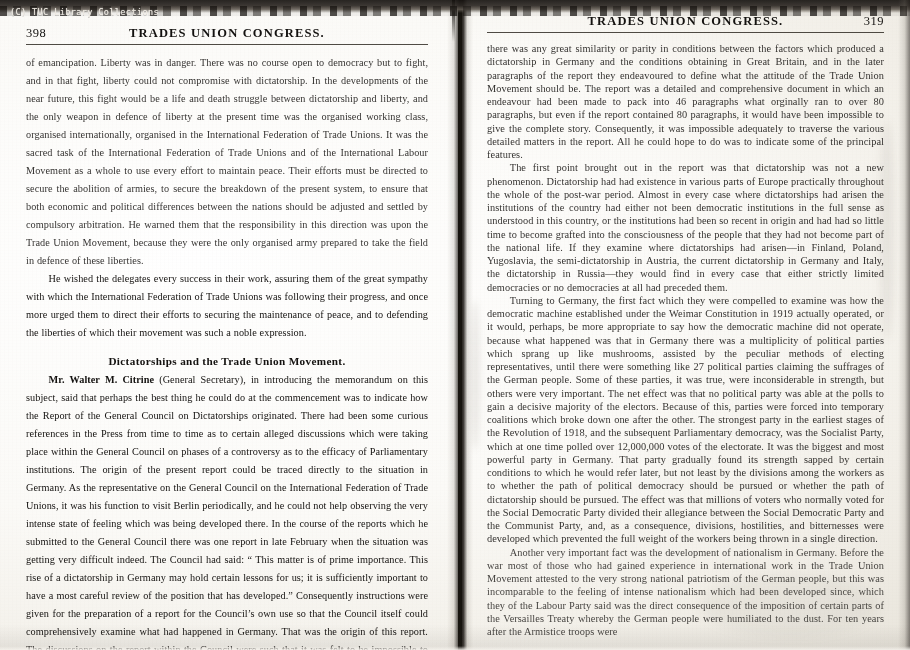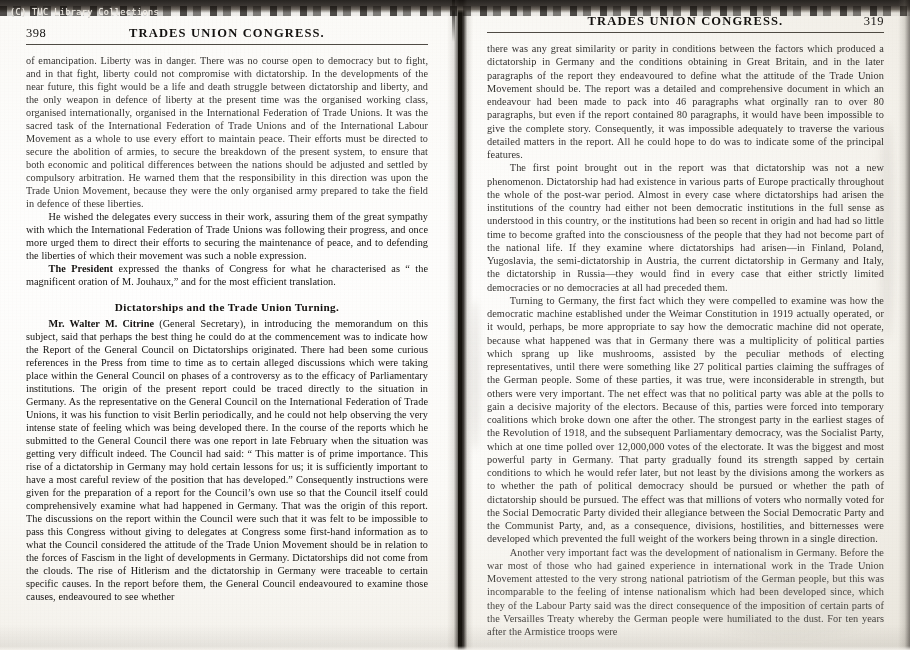--- a/index.html
+++ b/index.html
@@ -150,21 +150,21 @@
     margin: 2px 0 9px 0;
     opacity: .85;
   }
   .page-right .head-rule { margin-top: 3px; }
 
   
   .col { }
   p.body {
     margin: 0 0 0 0;
     font-size: 10.25px;
-    line-height: 13.0px;
+    line-height: 18px;
     text-align: justify;
     text-indent: 2.2em;
     letter-spacing: .05px;
     word-spacing: .2px;
     hyphens: none;
   }
   p.body.cont { text-indent: 0; }
   p.body + p.body { }
   .page-right p.body { font-size: 10.35px; line-height: 13.25px; }
 
@@ -214,23 +214,22 @@
       <span class="folio" style="visibility:hidden">000</span>
     </div>
     <div class="head-rule"></div>
 
     <div class="col">
 
       <p class="body cont ink-fade-a">of emancipation. Liberty was in danger. There was no course open to democracy but to fight, and in that fight, liberty could not compromise with dictatorship. In the developments of the near future, this fight would be a life and death struggle between dictatorship and liberty, and the only weapon in defence of liberty at the present time was the organised working class, organised internationally, organised in the International Federation of Trade Unions. It was the sacred task of the International Federation of Trade Unions and of the International Labour Movement as a whole to use every effort to maintain peace. Their efforts must be directed to secure the abolition of armies, to secure the breakdown of the present system, to ensure that both economic and political differences between the nations should be adjusted and settled by compulsory arbitration. He warned them that the responsibility in this direction was upon the Trade Union Movement, because they were the only organised army prepared to take the field in defence of these liberties.</p>
 
       <p class="body">He wished the delegates every success in their work, assuring them of the great sympathy with which the International Federation of Trade Unions was following their progress, and once more urged them to direct their efforts to securing the maintenance of peace, and to defending the liberties of which their movement was such a noble expression.</p>
 
-      <p class="body"><span class="bold">The President</span><span> expressed the thanks of Congress for what he characterised as “ the magnificent oration of M. Jouhaux,” and for the most efficient translation.</span></p>
-
-      <h2 class="section-head">Dictatorships and the Trade Union Turning.</h2>
+
+      <h2 class="section-head">Dictatorships and the Trade Union Movement.</h2>
 
       <p class="body"><span class="bold">Mr. Walter M. Citrine</span><span> (General Secretary), in introducing the memorandum on this subject, said that perhaps the best thing he could do at the commencement was to indicate how the Report of the General Council on Dictatorships originated. There had been some curious references in the Press from time to time as to certain alleged discussions which were taking place within the General Council on phases of a controversy as to the efficacy of Parliamentary institutions. The origin of the present report could be traced directly to the situation in Germany. As the representative on the General Council on the International Federation of Trade Unions, it was his function to visit Berlin periodically, and he could not help observing the very intense state of feeling which was being developed there. In the course of the reports which he submitted to the General Council there was one report in late February when the situation was getting very difficult indeed. The Council had said: “ This matter is of prime importance. This rise of a dictatorship in Germany may hold certain lessons for us; it is sufficiently important to have a most careful review of the position that has developed.” Consequently instructions were given for the preparation of a report for the Council’s own use so that the Council itself could comprehensively examine what had happened in Germany. That was the origin of this report. The discussions on the report within the Council were such that it was felt to be impossible to pass this Congress without giving to delegates at Congress some first-hand information as to what the Council considered the attitude of the Trade Union Movement should be in relation to the forces of Fascism in the light of developments in Germany. Dictatorships did not come from the clouds. The rise of Hitlerism and the dictatorship in Germany were traceable to certain specific causes. In the report before them, the General Council endeavoured to examine those causes, endeavoured to see whether</span></p>
 
     </div>
   </div>
 
   <div class="page page-right">
 
     <div class="running-head">
       <span class="head-title">TRADES UNION CONGRESS.</span>

